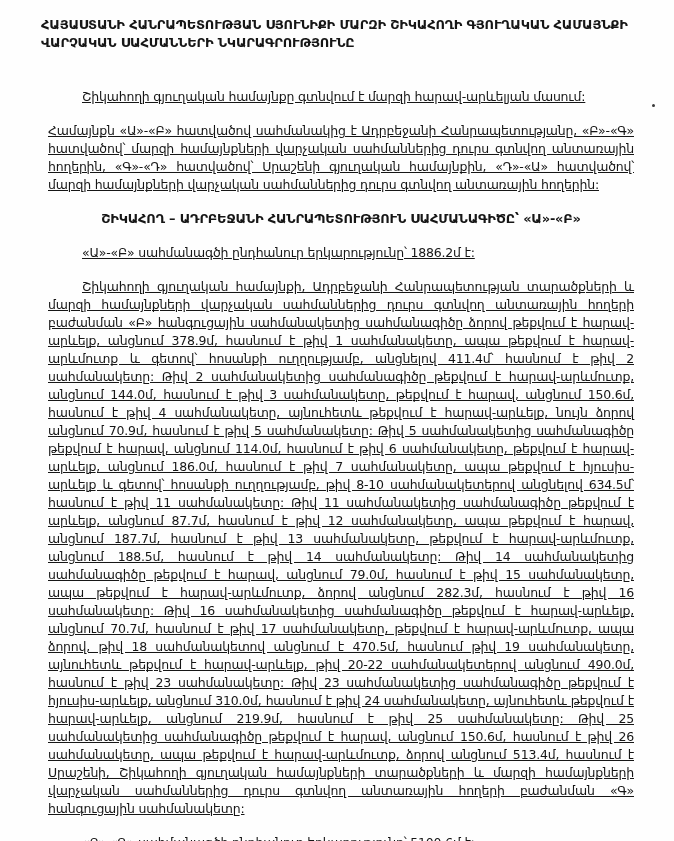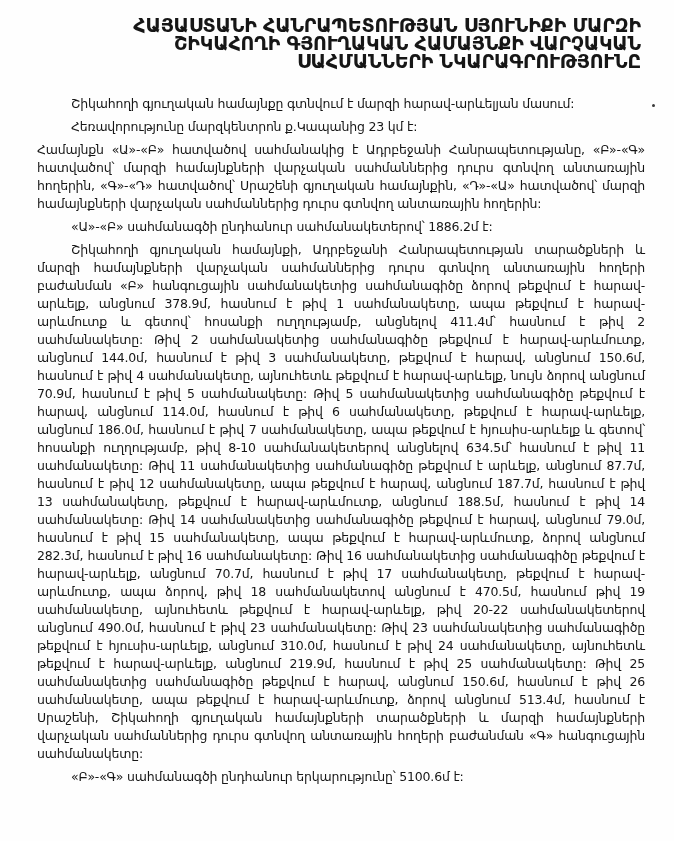--- a/index.html
+++ b/index.html
@@ -15,35 +15,36 @@
     color: #161616;
     font-family: "DejaVu Sans", "Liberation Sans", sans-serif;
     font-size: 12.5px;
     line-height: 18px;
     letter-spacing: -0.2px;
     box-sizing: border-box;
     padding: 16px 24px 10px 32px;
     overflow: hidden;
   }
   .doc-title {
-    text-align: right;
+    text-align: left;
     font-weight: bold;
-    font-size: 19px;
+    font-size: 13px;
     margin: 0 auto 10px auto;
     max-width: 600px;
   }
   .section-heading {
     text-align: center;
     font-weight: bold;
     font-size: 13px;
     margin: 14px auto 16px auto;
     max-width: 620px;
   }
   .para {
-    margin: 5px;
+    margin: 16px;
+    text-decoration: underline;
   }
   .para.indent {
     text-indent: 34px;
   }
   .para.justify {
     text-align: justify;
     text-align-last: left;
   }
   .gap-sm { height: 10px; }
   .artifact-dot {
@@ -60,27 +61,27 @@
 <body>
 
 <div class="page">
 
   <div class="doc-title">ՀԱՅԱՍՏԱՆԻ ՀԱՆՐԱՊԵՏՈՒԹՅԱՆ ՍՅՈՒՆԻՔԻ ՄԱՐԶԻ ՇԻԿԱՀՈՂԻ ԳՅՈՒՂԱԿԱՆ ՀԱՄԱՅՆՔԻ  ՎԱՐՉԱԿԱՆ  ՍԱՀՄԱՆՆԵՐԻ ՆԿԱՐԱԳՐՈՒԹՅՈՒՆԸ</div>
 
   <div class="gap-sm"></div>
 
   <p class="para indent">Շիկահողի գյուղական համայնքը գտնվում է մարզի հարավ-արևելյան մասում:</p>
 
-  <p class="para indent">Հեռավորությունը մարզկենտրոն ք.Կապանից  23 կմ է:</p>
 
   <p class="para justify">Համայնքն «Ա»-«Բ» հատվածով սահմանակից է Ադրբեջանի Հանրապետությանը, «Բ»-«Գ» հատվածով՝ մարզի համայնքների վարչական սահմաններից դուրս գտնվող անտառային հողերին, «Գ»-«Դ» հատվածով՝ Սրաշենի գյուղական համայնքին, «Դ»-«Ա» հատվածով՝ մարզի համայնքների վարչական սահմաններից դուրս գտնվող անտառային  հողերին:</p>
 
+  <div class="section-heading">ՇԻԿԱՀՈՂ – ԱԴՐԲԵՋԱՆԻ ՀԱՆՐԱՊԵՏՈՒԹՅՈՒՆ ՍԱՀՄԱՆԱԳԻԾԸ՝  «Ա»-«Բ»</div>
 
 
-  <p class="para indent">«Ա»-«Բ» սահմանագծի ընդհանուր սահմանակետերով՝  1886.2մ է:</p>
+  <p class="para indent">«Ա»-«Բ» սահմանագծի ընդհանուր երկարությունը՝  1886.2մ է:</p>
 
 
   <p class="para indent justify">Շիկահողի գյուղական  համայնքի, Ադրբեջանի Հանրապետության տարածքների և մարզի համայնքների վարչական սահմաններից դուրս գտնվող անտառային հողերի բաժանման «Բ» հանգուցային սահմանակետից սահմանագիծը ձորով թեքվում է հարավ-արևելք, անցնում 378.9մ, հասնում է թիվ 1 սահմանակետը, ապա թեքվում է հարավ-արևմուտք և գետով՝ հոսանքի ուղղությամբ, անցնելով 411.4մ՝ հասնում է թիվ 2 սահմանակետը: Թիվ 2 սահմանակետից սահմանագիծը թեքվում է հարավ-արևմուտք, անցնում 144.0մ, հասնում է թիվ 3 սահմանակետը, թեքվում է հարավ, անցնում 150.6մ, հասնում է թիվ 4 սահմանակետը, այնուհետև թեքվում է հարավ-արևելք, նույն ձորով անցնում 70.9մ, հասնում է թիվ 5 սահմանակետը: Թիվ 5 սահմանակետից սահմանագիծը թեքվում է հարավ, անցնում 114.0մ, հասնում է թիվ 6 սահմանակետը, թեքվում է հարավ-արևելք, անցնում 186.0մ, հասնում է թիվ 7 սահմանակետը, ապա թեքվում է հյուսիս-արևելք և գետով՝ հոսանքի ուղղությամբ, թիվ 8-10 սահմանակետերով անցնելով 634.5մ՝ հասնում է թիվ 11 սահմանակետը: Թիվ 11 սահմանակետից սահմանագիծը թեքվում է արևելք, անցնում 87.7մ, հասնում է թիվ 12 սահմանակետը, ապա թեքվում է հարավ, անցնում 187.7մ, հասնում է թիվ 13 սահմանակետը, թեքվում է հարավ-արևմուտք, անցնում 188.5մ, հասնում է թիվ 14 սահմանակետը: Թիվ 14 սահմանակետից սահմանագիծը թեքվում է հարավ, անցնում 79.0մ, հասնում է թիվ 15 սահմանակետը, ապա թեքվում է հարավ-արևմուտք, ձորով անցնում 282.3մ, հասնում է թիվ 16 սահմանակետը: Թիվ 16 սահմանակետից սահմանագիծը թեքվում է հարավ-արևելք, անցնում 70.7մ, հասնում է թիվ 17 սահմանակետը, թեքվում է հարավ-արևմուտք, ապա ձորով, թիվ 18 սահմանակետով անցնում է 470.5մ, հասնում թիվ 19 սահմանակետը, այնուհետև թեքվում է հարավ-արևելք, թիվ 20-22 սահմանակետերով անցնում 490.0մ, հասնում է թիվ 23 սահմանակետը: Թիվ 23 սահմանակետից սահմանագիծը թեքվում է հյուսիս-արևելք, անցնում 310.0մ, հասնում է թիվ 24 սահմանակետը, այնուհետև թեքվում է հարավ-արևելք, անցնում 219.9մ, հասնում է թիվ 25 սահմանակետը: Թիվ 25 սահմանակետից սահմանագիծը թեքվում է հարավ, անցնում 150.6մ, հասնում է թիվ 26 սահմանակետը, ապա թեքվում է հարավ-արևմուտք, ձորով անցնում 513.4մ, հասնում է Սրաշենի, Շիկահողի գյուղական համայնքների տարածքների և մարզի համայնքների վարչական սահմաններից դուրս գտնվող անտառային հողերի բաժանման «Գ» հանգուցային սահմանակետը:</p>
 
   <p class="para indent">«Բ»-«Գ» սահմանագծի ընդհանուր երկարությունը՝   5100.6մ է:</p>
 
   <div class="artifact-dot"></div>
 
 </div>
 

